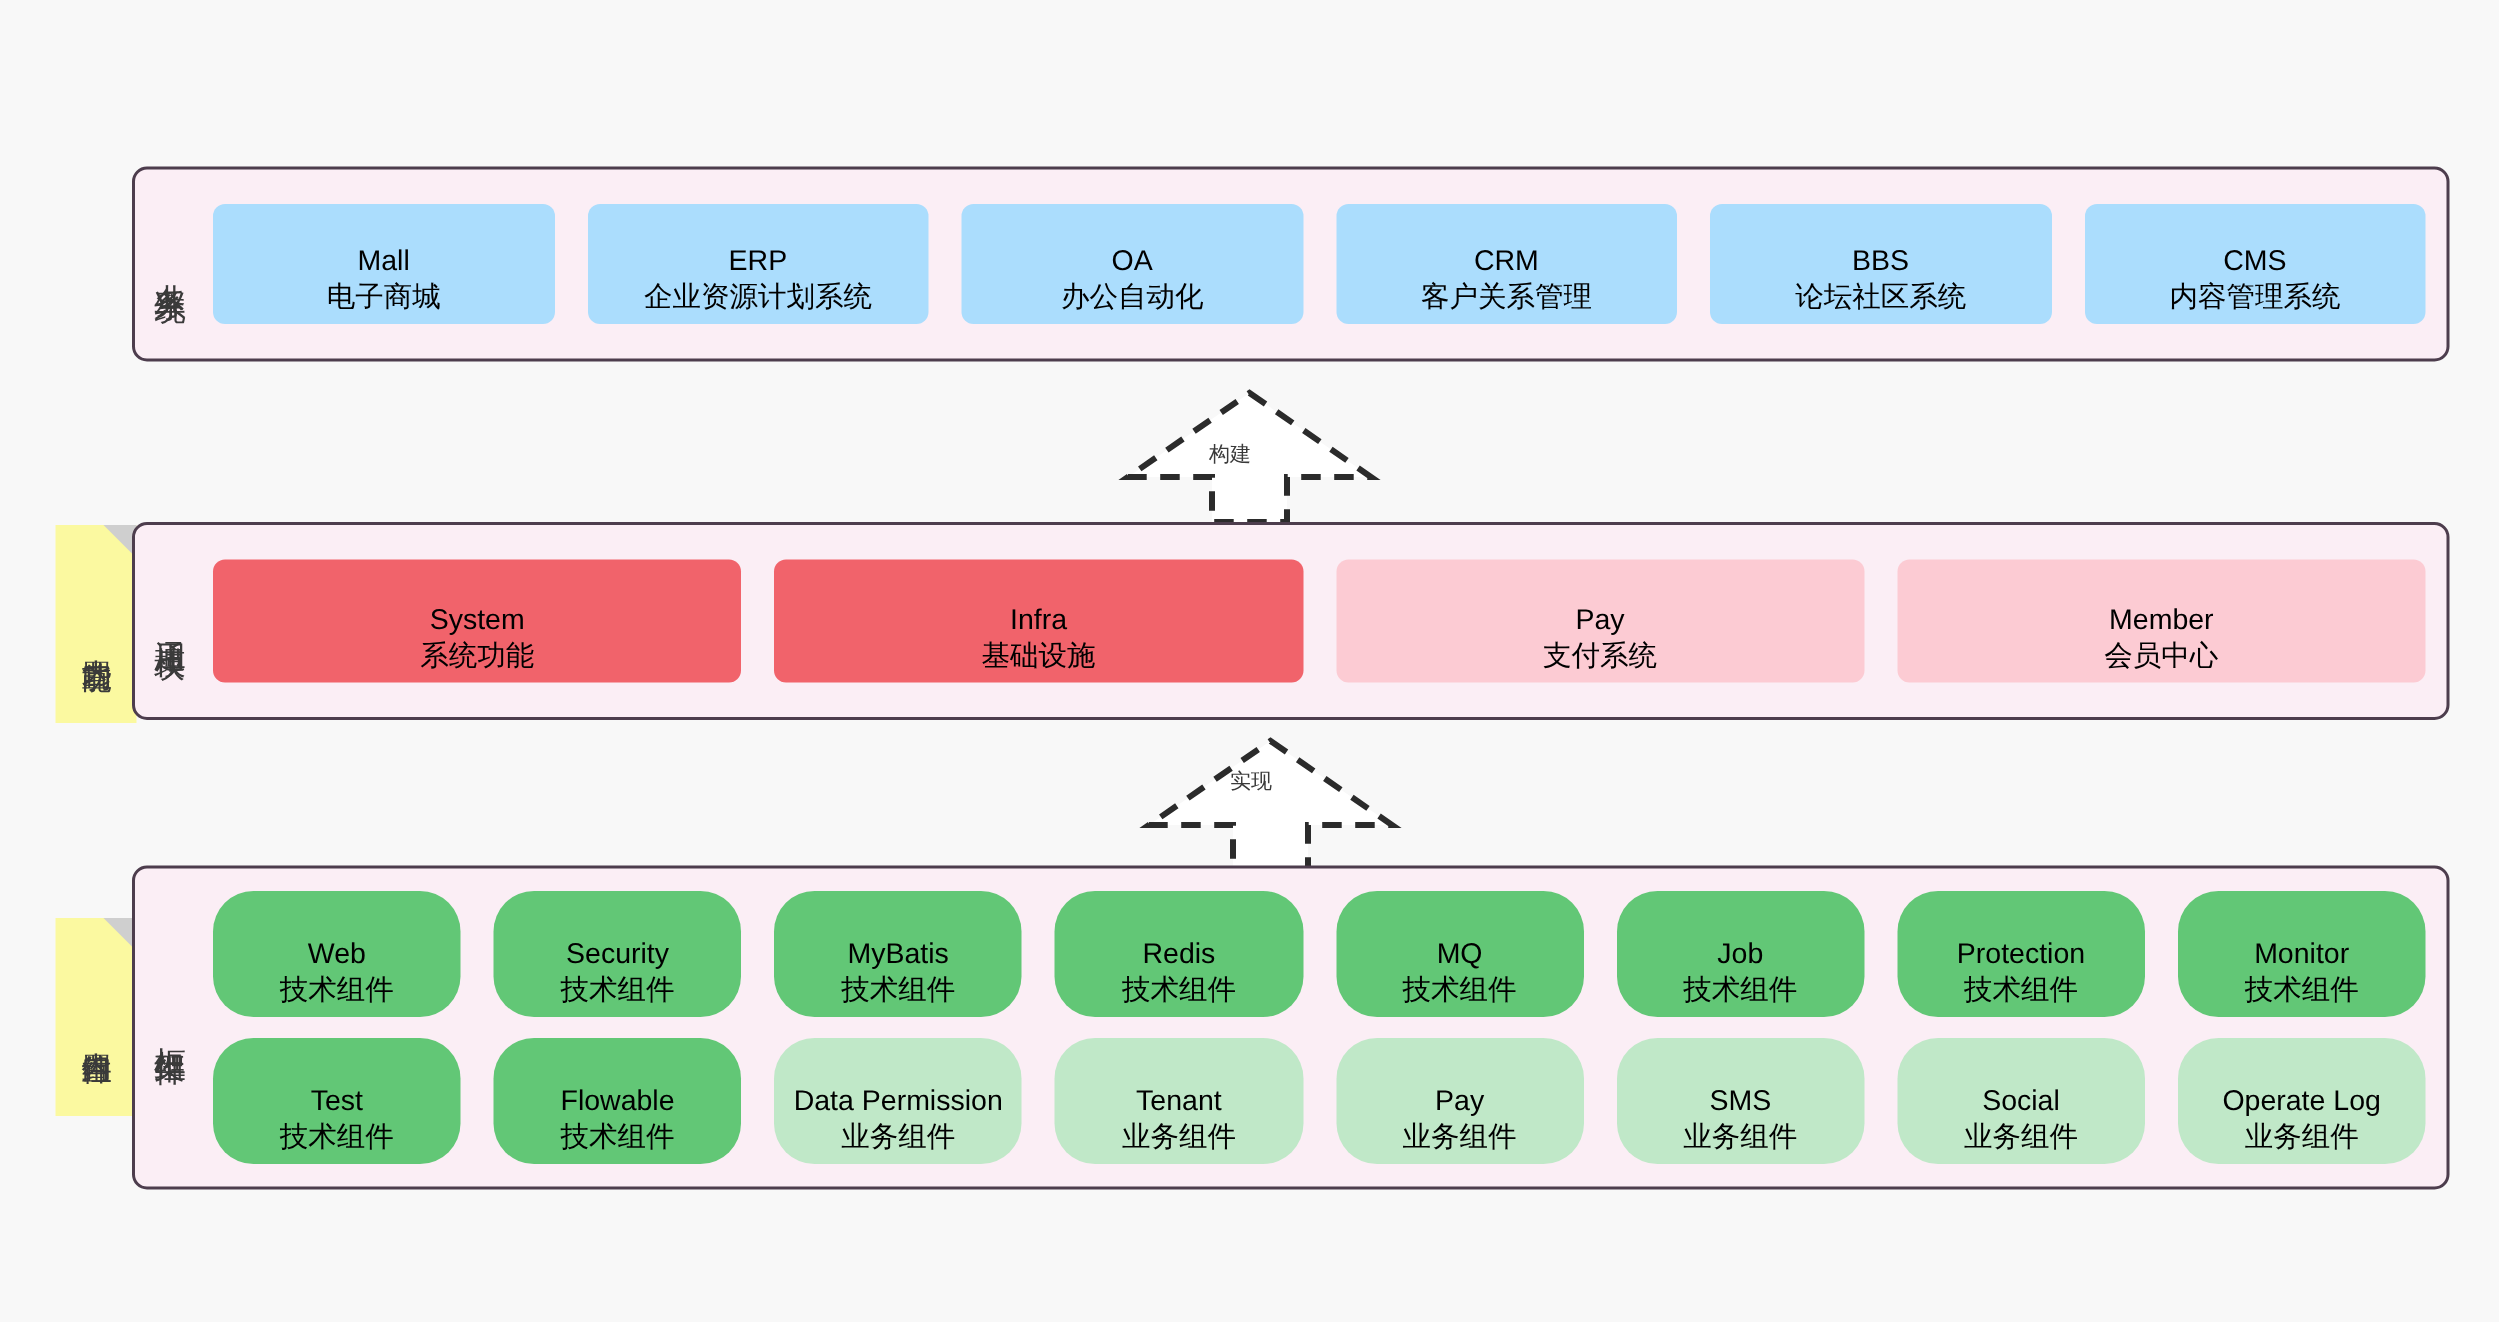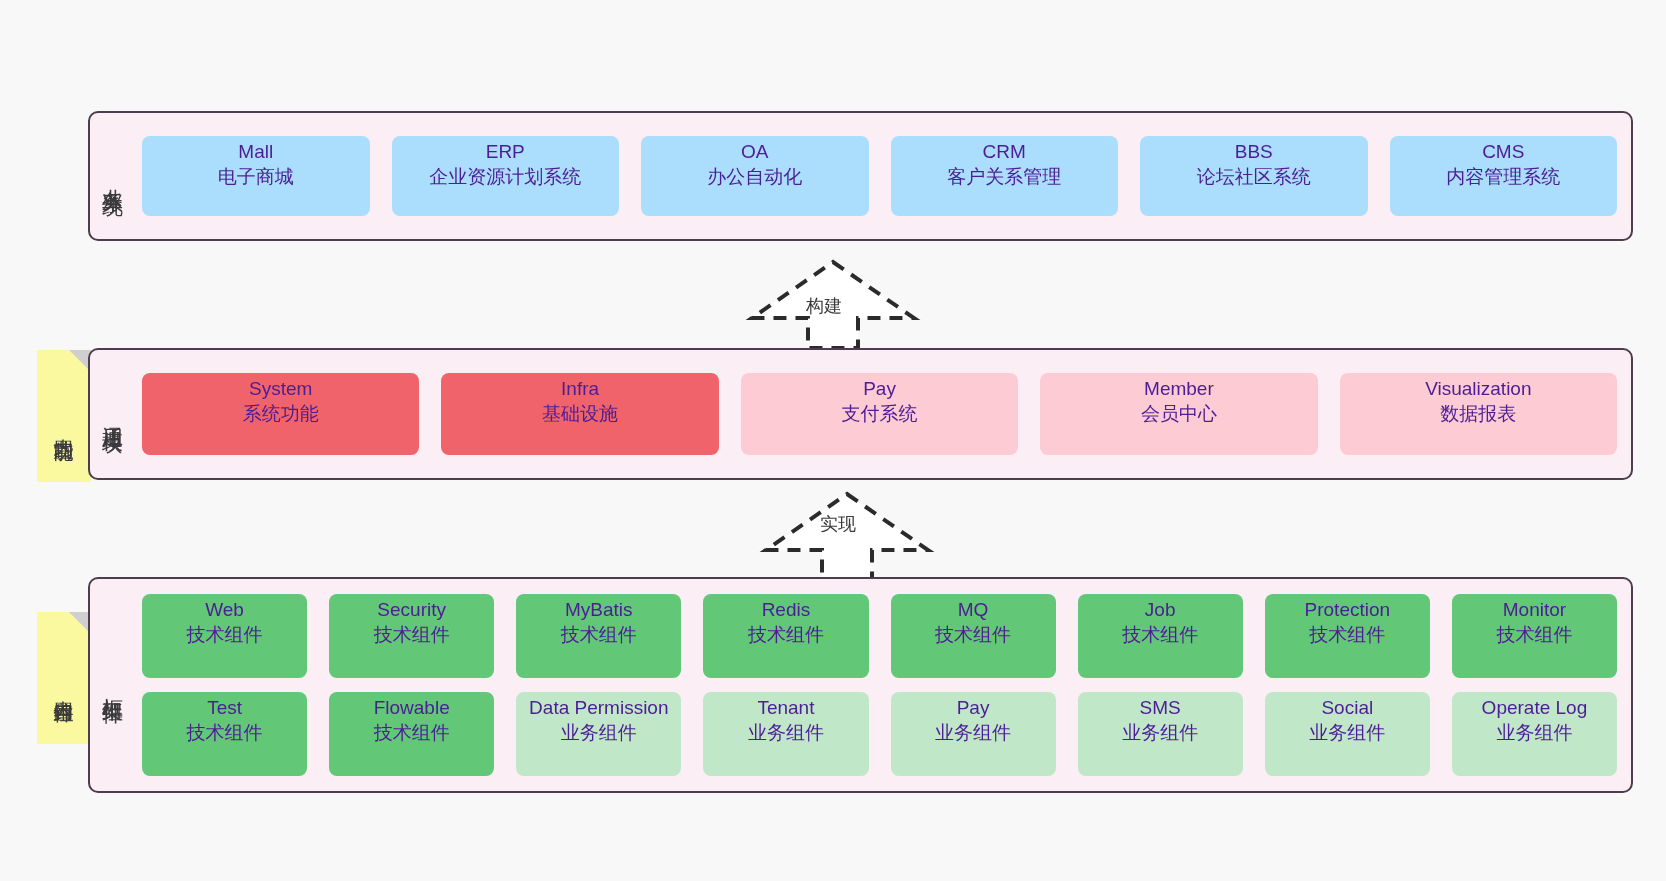--- a/index.html
+++ b/index.html
@@ -65,40 +65,40 @@
     gap: 22px;
     align-items: stretch;
   }
 
   .node {
     flex: 1 1 0;
     border-radius: 8px;
     display: flex;
     flex-direction: column;
     align-items: center;
-    justify-content: flex-start;
+    justify-content: flex-end;
     text-align: center;
     font-size: 19px;
     line-height: 1.3;
-    color: #4c1d95;
+    color: #000000;
     box-sizing: border-box;
     padding: 4px 6px;
   }
   .node .n-title { display: block; }
   .node .n-sub { display: block; }
 
   
   #layer-business  { left: 88px;  top: 111px; width: 1545px; height: 130px; }
   #layer-business .node { height: 80px; }
 
   #layer-modules   { left: 88px;  top: 348px; width: 1545px; height: 132px; }
   #layer-modules .node { height: 82px; }
 
   #layer-framework { left: 88px;  top: 577px; width: 1545px; height: 216px; }
-  #layer-framework .node { height: 84px; }
+  #layer-framework .node { height: 84px; border-radius: 27px; }
 
   
   .c-blue        { background: #abddfd; }
   .c-red         { background: #f1636b; }
   .c-pink        { background: #fccbd3; }
   .c-green       { background: #62c776; }
   .c-lightgreen  { background: #c0e8c8; }
 
   
   .sticky {
@@ -130,21 +130,21 @@
   #sticky-modules   { left: 37px; top: 350px; height: 132px; }
   #sticky-framework { left: 37px; top: 612px; height: 132px; }
 
   
   .connector {
     position: absolute;
   }
   .connector svg { display: block; overflow: visible; }
   .conn-label {
     position: absolute;
-    font-size: 18px;
+    font-size: 14px;
     color: #3a3a3a;
     background: transparent;
     white-space: nowrap;
   }
   #conn-build     { left: 748px; top: 258px; width: 170px; height: 92px; }
   #conn-build .conn-label { left: 58px; top: 36px; }
   #conn-implement { left: 762px; top: 490px; width: 170px; height: 92px; }
   #conn-implement .conn-label { left: 58px; top: 22px; }
 </style>
 </head>
@@ -209,24 +209,20 @@
           <span class="n-sub">基础设施</span>
         </div>
         <div class="node c-pink">
           <span class="n-title">Pay</span>
           <span class="n-sub">支付系统</span>
         </div>
         <div class="node c-pink">
           <span class="n-title">Member</span>
           <span class="n-sub">会员中心</span>
         </div>
-        <div class="node c-pink">
-          <span class="n-title">Visualization</span>
-          <span class="n-sub">数据报表</span>
-        </div>
       </div>
     </div>
   </div>
 
   <div class="connector" id="conn-implement">
     <svg width="170" height="92" viewBox="0 0 170 92">
       <path d="M 85 4 L 166 60 L 110 60 L 110 90 L 60 90 L 60 60 L 4 60 Z" fill="#ffffff" stroke="#2b2b2b" stroke-width="4" stroke-dasharray="13,9" stroke-linejoin="miter"></path>
     </svg>
     <span class="conn-label">实现</span>
   </div>

